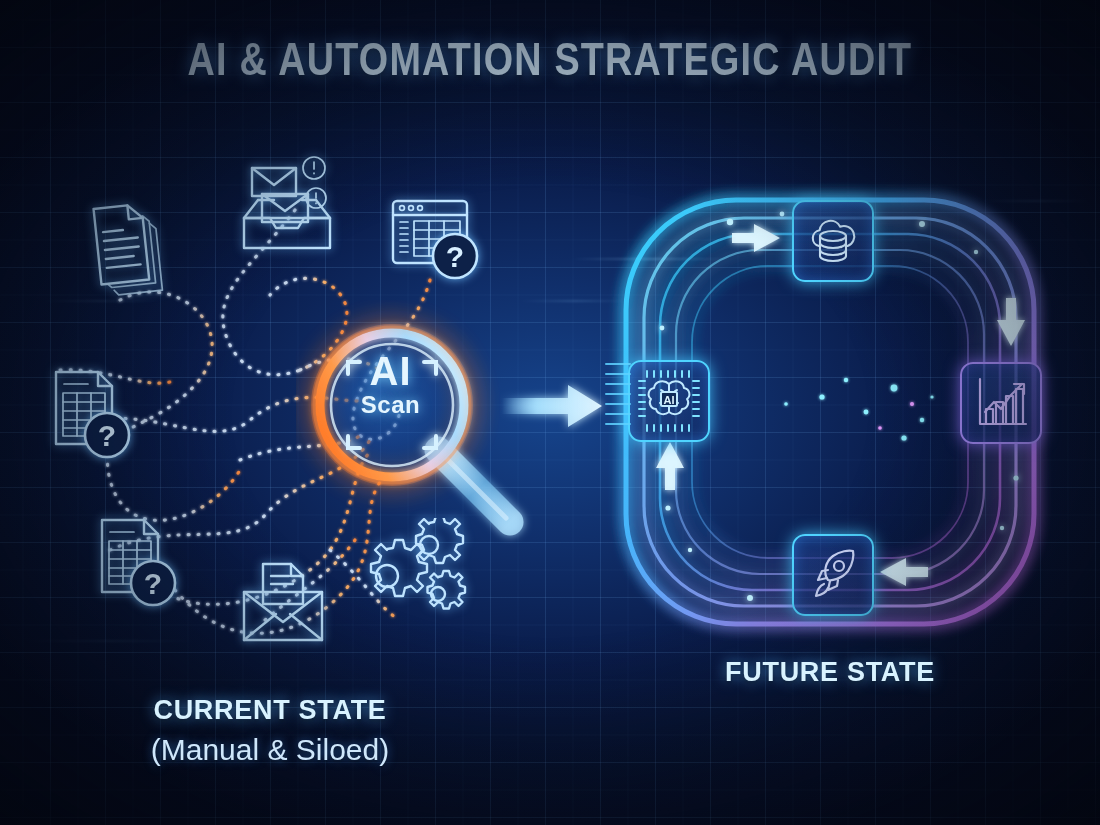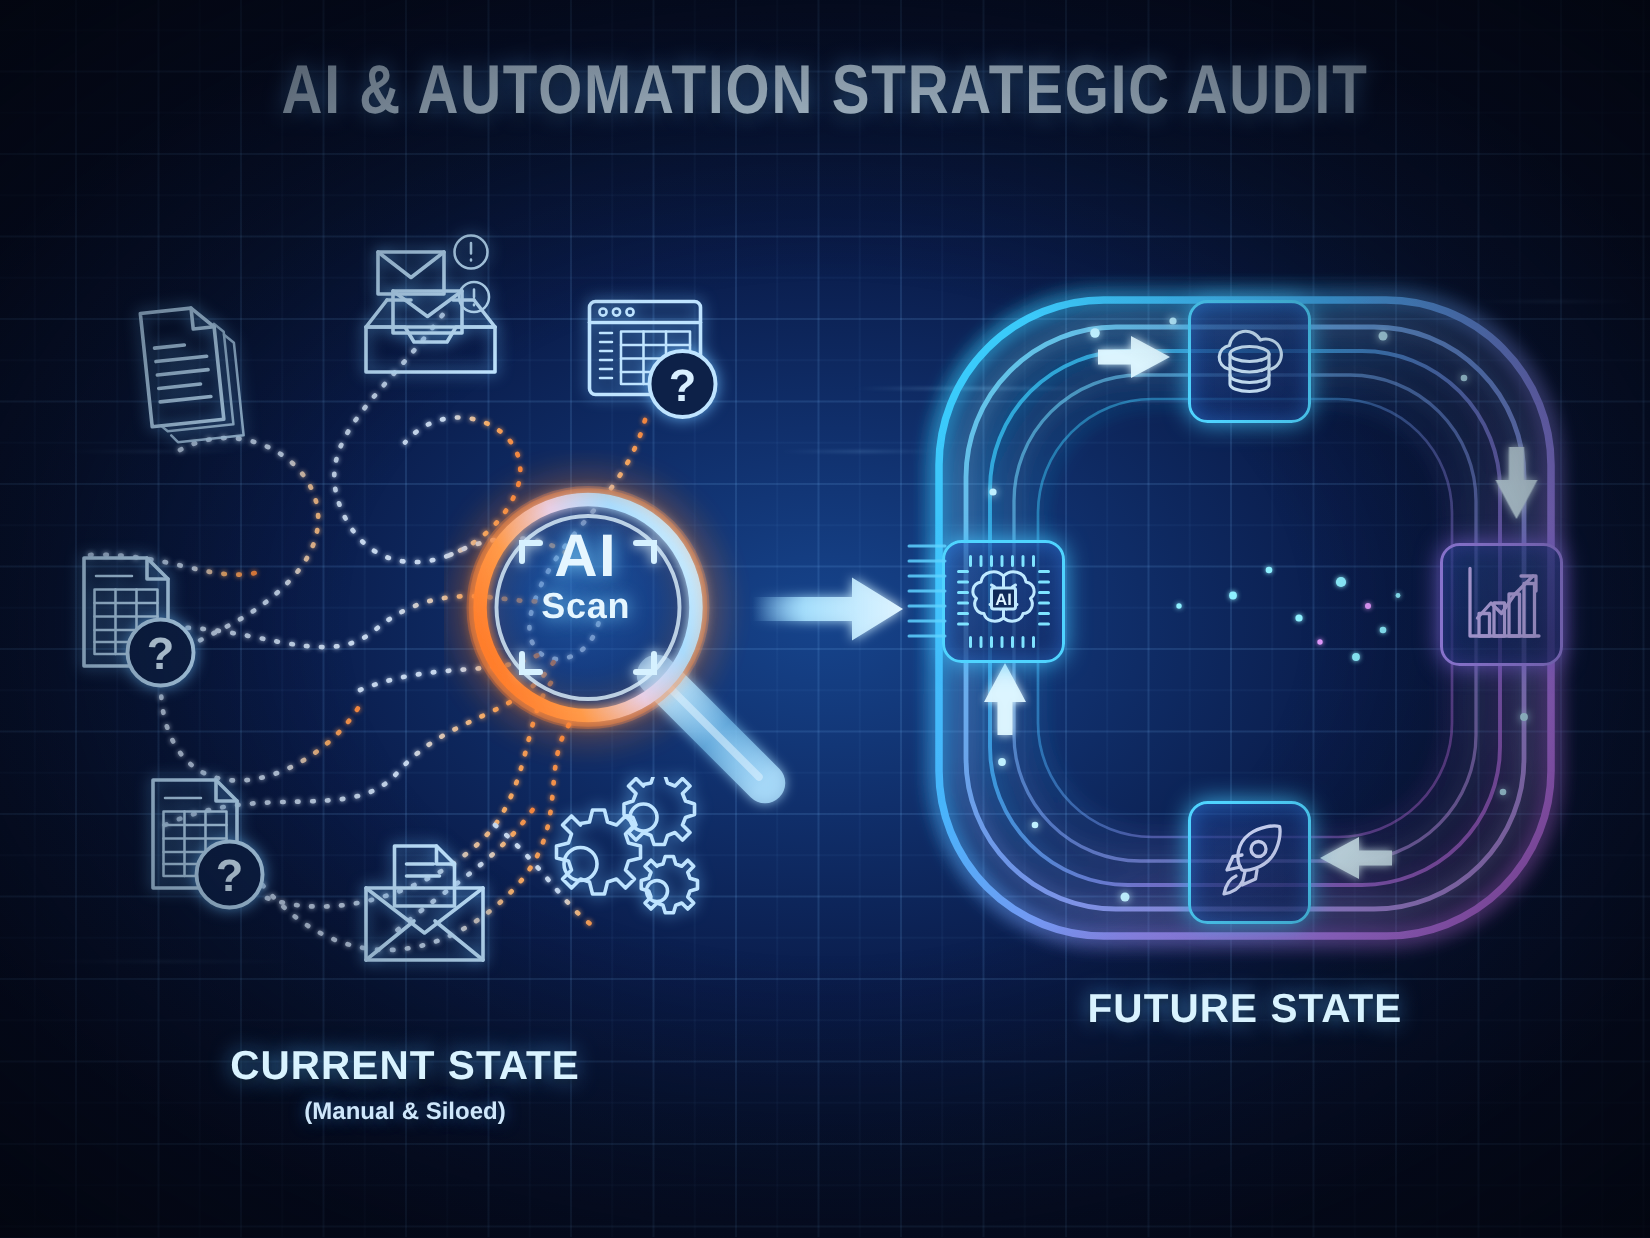--- a/index.html
+++ b/index.html
@@ -72,22 +72,22 @@
   }
   .caption .main {
     font-size: 27px;
     font-weight: 700;
     letter-spacing: 0.7px;
     color: #d9f3ff;
     text-shadow: 0 0 14px rgba(90,180,255,0.75), 0 2px 4px rgba(0,0,0,0.6);
   }
   .caption .sub {
     margin-top: 7px;
-    font-size: 16px;
-    font-weight: 700;
+    font-size: 30px;
+    font-weight: 400;
     color: #cfe7fb;
     text-shadow: 0 0 10px rgba(70,150,240,0.6), 0 2px 3px rgba(0,0,0,0.55);
   }
   #cap-current { left: 50px; top: 695px; }
   #cap-future  { left: 610px; top: 657px; }
 
   
   .ic { position: absolute; }
   .ln { fill: none; stroke: #bfe4ff; stroke-width: 2.4; stroke-linecap: round; stroke-linejoin: round; }
   .ln-thin { fill: none; stroke: #bfe4ff; stroke-width: 1.7; stroke-linecap: round; stroke-linejoin: round; }

